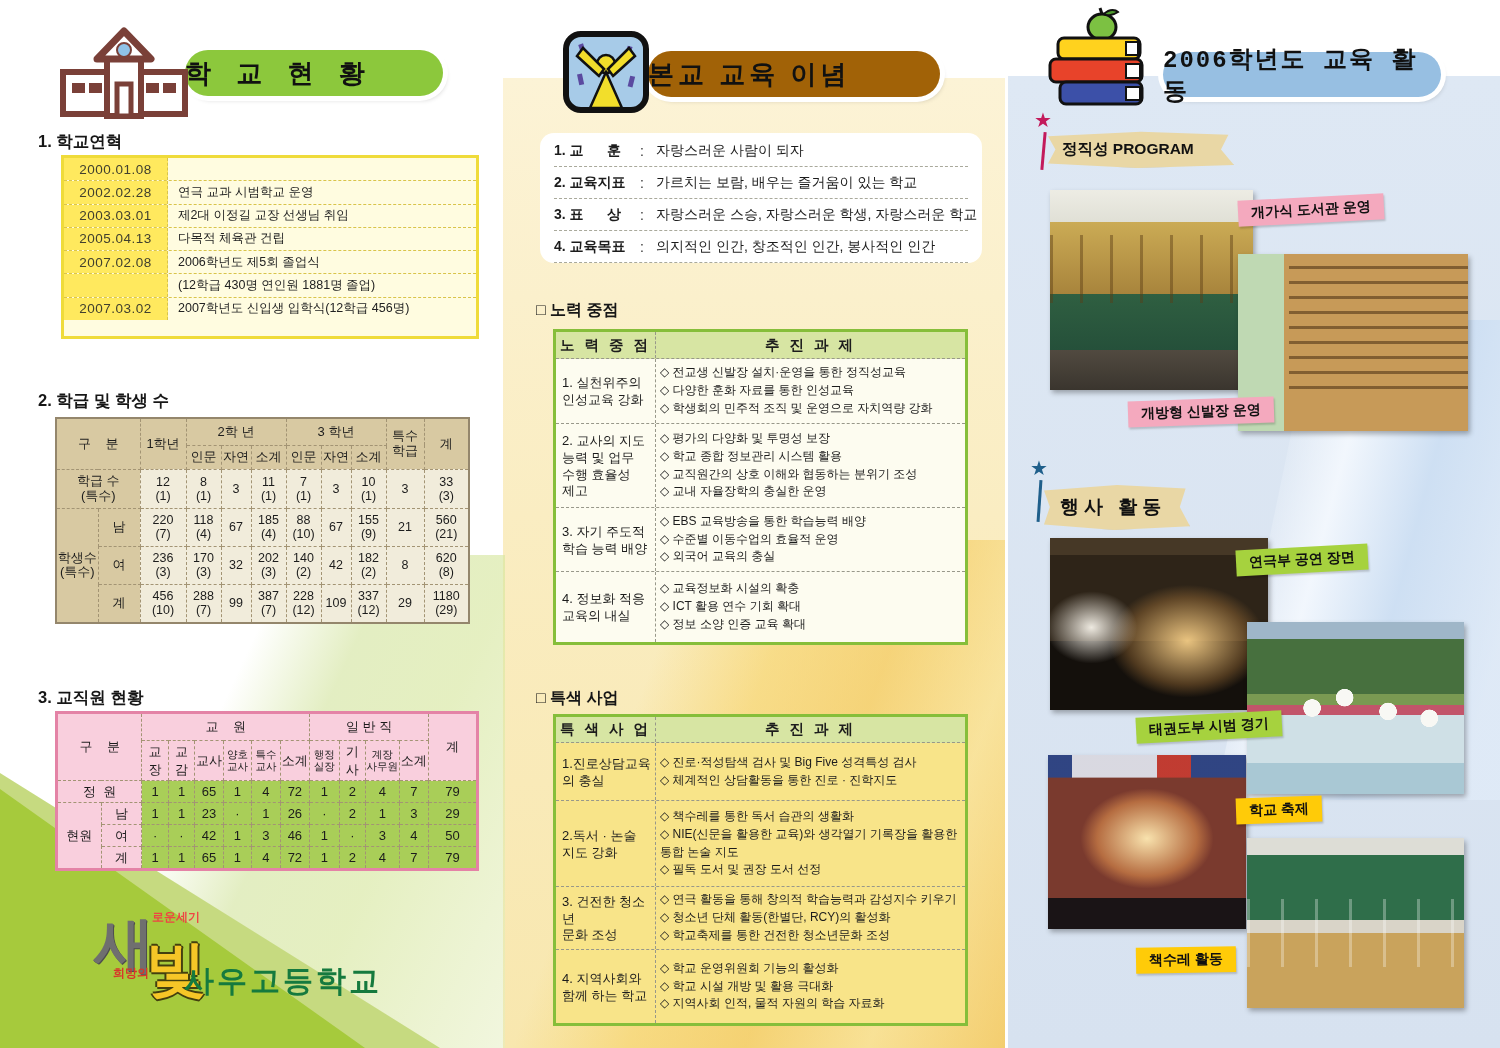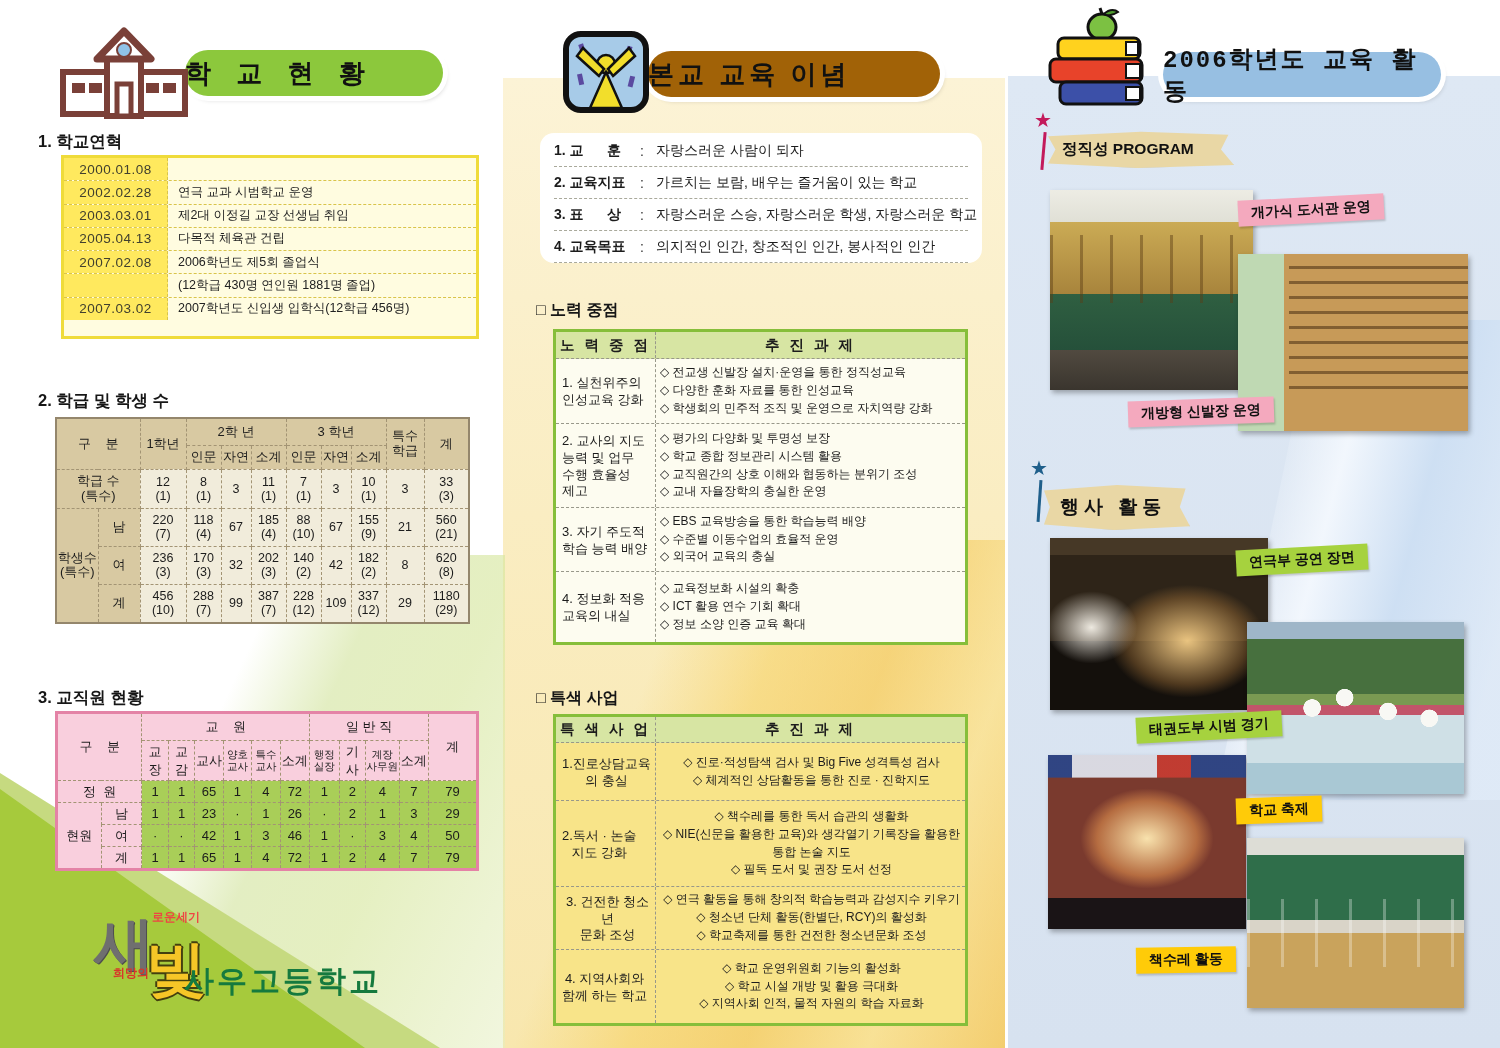--- a/index.html
+++ b/index.html
@@ -78,21 +78,21 @@
   .mtbl-h div{display:flex;align-items:center;justify-content:center;}
   .mtbl .c1{width:100px;border-right:1px dashed #98988a;flex:none;box-sizing:border-box;}
   .mtbl .c2{flex:1;box-sizing:border-box;}
   .mrow{display:flex;border-bottom:1px dashed #98988a;}
   .mrow:last-child{border-bottom:none;}
   .mrow .c1{padding:4px 2px 2px 6px;font-size:13px;white-space:pre-line;line-height:1.3;display:flex;align-items:center;}
   .mrow .c2{padding:2px 2px 2px 4px;font-size:12px;display:flex;flex-direction:column;justify-content:center;}
   .mrow .c2 div{line-height:1.48;white-space:nowrap;}
   .mrow .c2 div.wrap{white-space:normal;}
   .effort{left:553px;top:329px;width:415px;background:#FDFCF0;}
-  .special{left:553px;top:714px;width:415px;background:#F8E489;text-align:center;}
+  .special{left:553px;top:714px;width:415px;background:#F8E489;}
 
   
   .flag{background:#E9D7A5;display:flex;align-items:center;font-weight:bold;color:#111;z-index:3;
         clip-path:polygon(0 14%,50% 2%,97% 10%,93% 50%,100% 92%,48% 100%,0 88%,4% 50%);
         box-shadow:2px 2px 3px rgba(0,0,0,.12);}
   .star{z-index:3;font-size:20px;line-height:1;}
   .starline{width:3px;z-index:3;}
   .photo{position:absolute;box-shadow:2px 3px 5px rgba(0,0,0,.3);}
   .plabel{position:absolute;z-index:6;font-weight:bold;font-size:14px;padding:4px 13px;white-space:nowrap;
           box-shadow:1px 2px 2px rgba(0,0,0,.18);color:#101010;}

